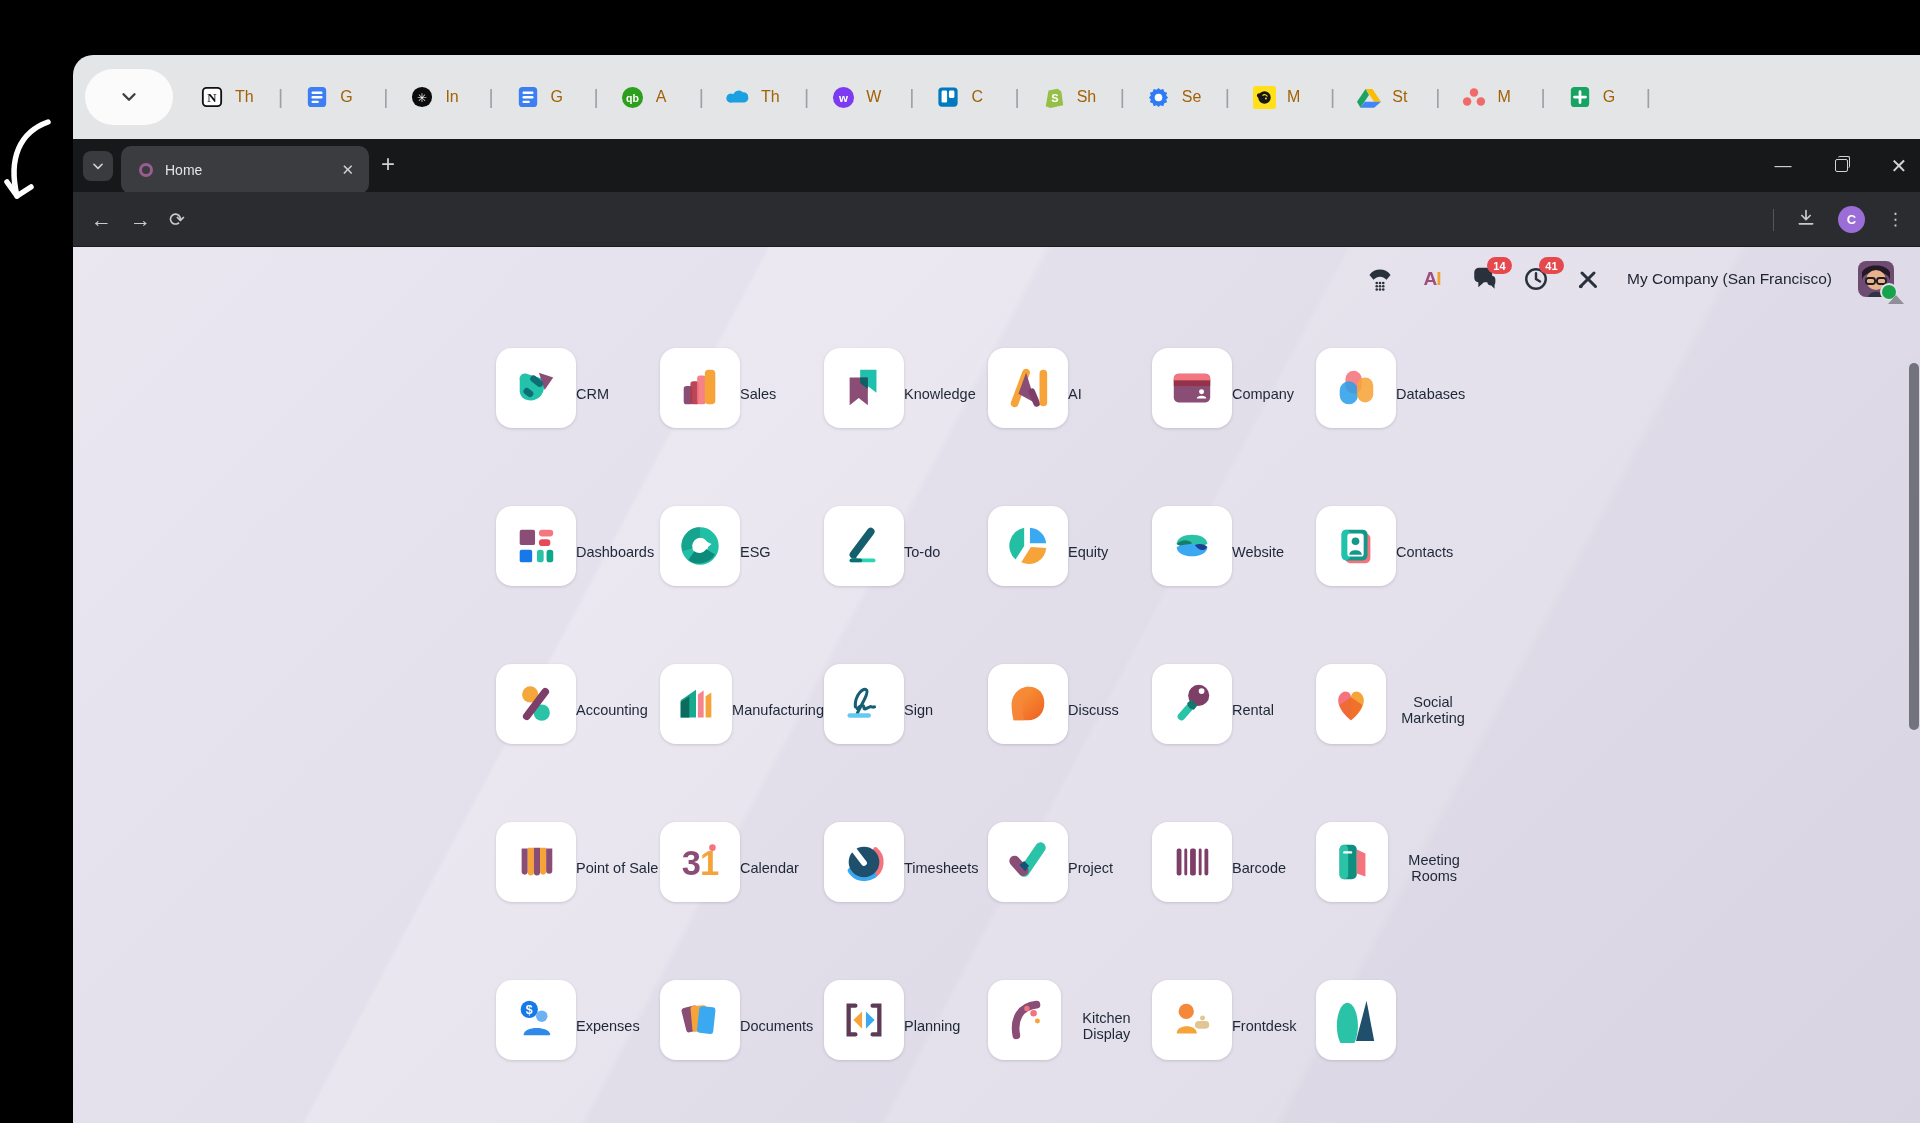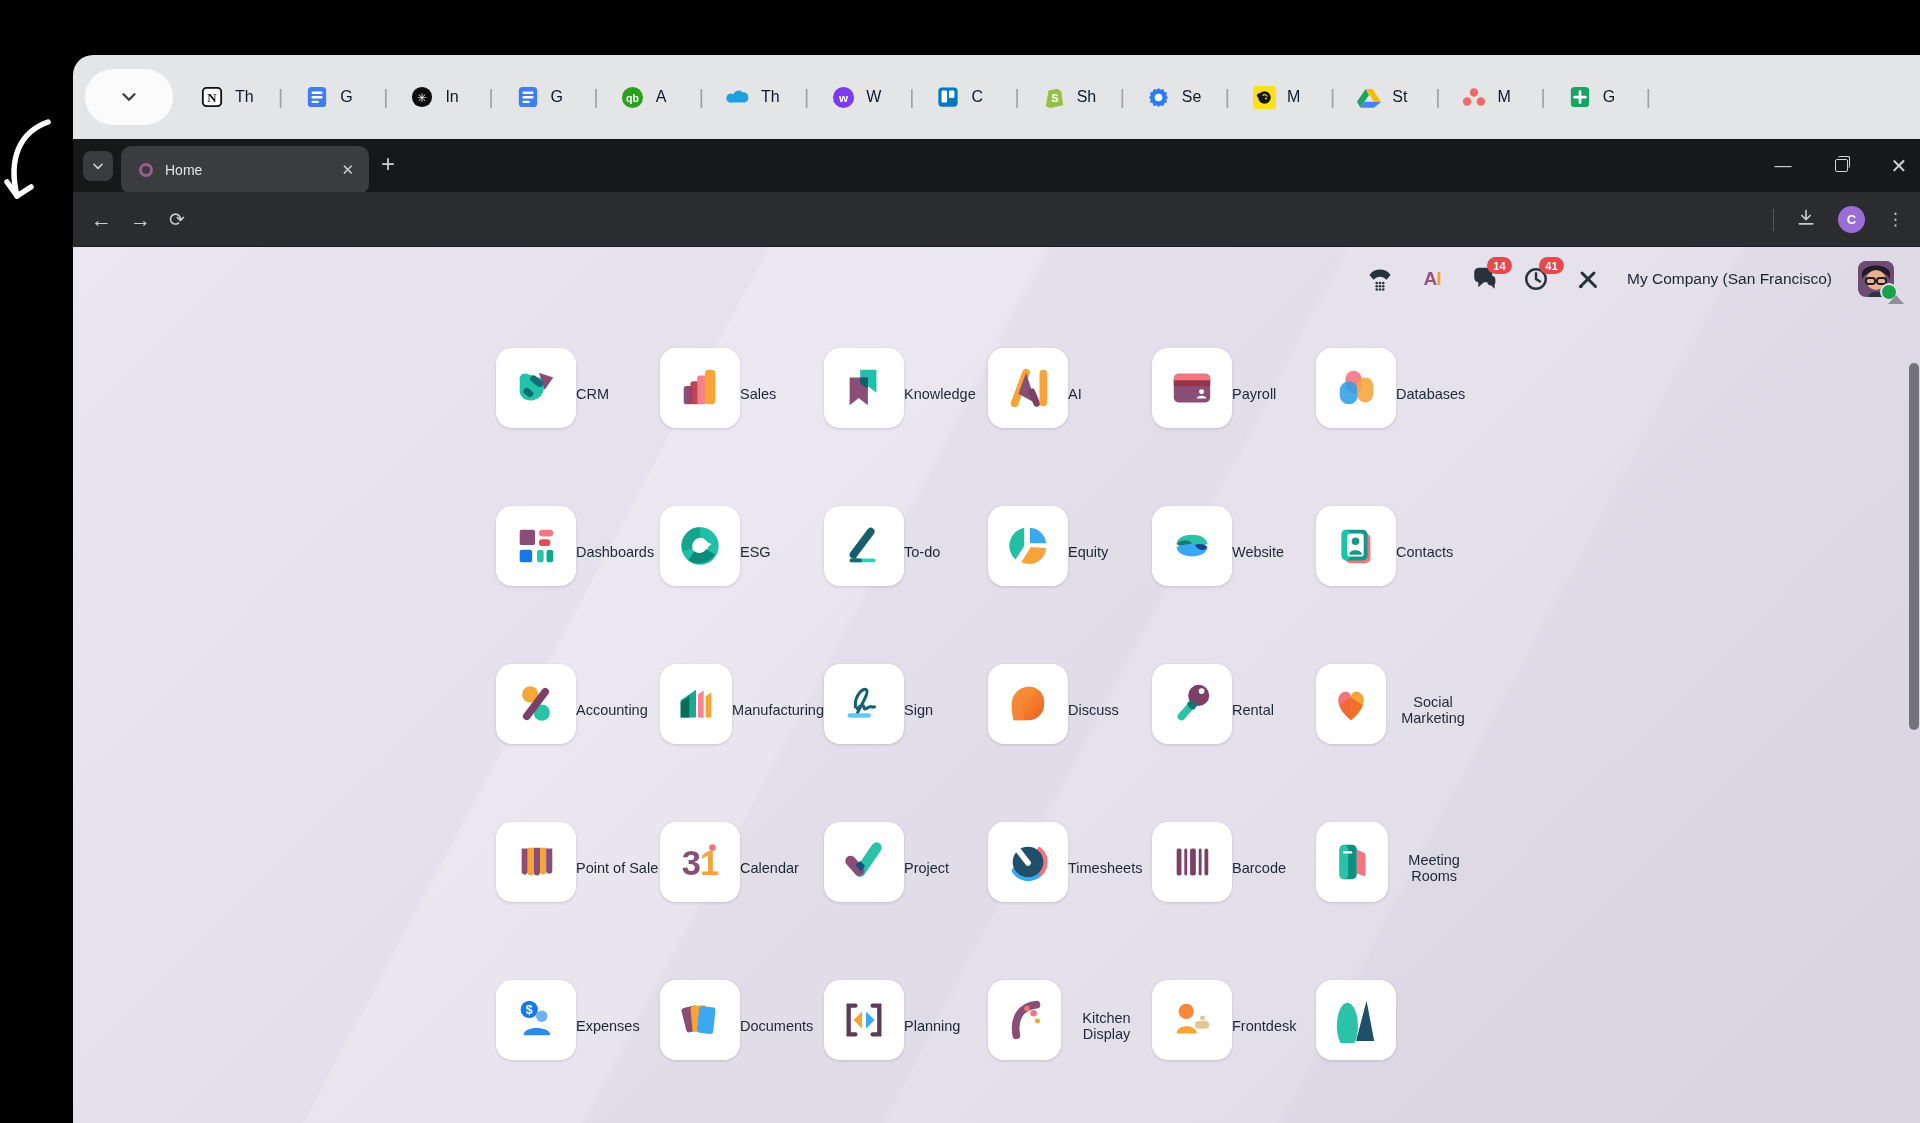--- a/index.html
+++ b/index.html
@@ -14,21 +14,21 @@
 
   
   #bookmarks-bar{left:0;top:0;width:1847px;height:84px;background:#e4e5e7;border-top-left-radius:20px;
     display:flex;align-items:center;overflow:hidden;}
   #bm-chevron{margin-left:12px;width:88px;height:56px;border-radius:28px;background:#fbfbfc;
     display:flex;align-items:center;justify-content:center;flex:0 0 auto;}
   #bm-chevron svg{width:22px;height:22px;}
   #bookmarks-list{display:flex;align-items:center;margin-left:26px;white-space:nowrap;}
   .bm-item{display:flex;align-items:center;}
   .bm-fav{width:26px;height:26px;display:flex;align-items:center;justify-content:center;flex:0 0 auto;}
-  .bm-label{margin-left:10px;font-size:16px;color:#0f172a;min-width:22px;}
+  .bm-label{margin-left:10px;font-size:16px;color:#a16207;min-width:22px;}
   .bm-sep{color:#9da0a5;font-size:20px;margin:0 21px;font-weight:300;}
 
   
   #tabstrip{left:0;top:84px;width:1847px;height:53px;background:#17181a;}
   #tab-search{left:10px;top:12px;width:30px;height:30px;border-radius:8px;background:#3a3b3f;
     display:flex;align-items:center;justify-content:center;}
   #active-tab{left:48px;top:7px;width:248px;height:48px;border-radius:10px;background:#3b3c40;
     display:flex;align-items:center;padding:0 10px;box-sizing:border-box;}
   .tab-favicon{width:14px;height:14px;border-radius:50%;border:3px solid #9b5d8f;box-sizing:border-box;margin-left:8px;}
   #tab-title{color:#e4e4e6;font-size:14px;margin-left:12px;flex:1;}
@@ -406,21 +406,21 @@
         <div class="app-cell">
           <div class="app-tile">
             <svg viewBox="0 0 48 48">
               <rect x="5" y="9" width="38" height="30" rx="5" fill="#8a4d75"></rect>
               <path d="M5 14 a5 5 0 0 1 5-5 h28 a5 5 0 0 1 5 5 v3 H5 Z" fill="#f4777f"></path>
               <rect x="5" y="16" width="38" height="6" fill="#93324a"></rect>
               <circle cx="34" cy="28" r="2.6" fill="#fff"></circle>
               <path d="M29 35 c0-4 10-4 10 0 z" fill="#fff"></path>
             </svg>
           </div>
-          <div class="app-label">Payroll</div>
+          <div class="app-label">Company</div>
         </div>
         <div class="app-cell">
           <div class="app-tile">
             <svg viewBox="0 0 48 48">
               <rect x="13" y="6" width="17" height="24" rx="8.5" fill="#f4737c" opacity=".88"></rect>
               <rect x="7" y="17" width="19" height="24" rx="9.5" fill="#2f9fe8" opacity=".88"></rect>
               <rect x="25" y="13" width="17" height="26" rx="8.5" fill="#f6a43a" opacity=".88"></rect>
             </svg>
           </div>
           <div class="app-label">Databases</div>
@@ -580,37 +580,37 @@
               <text x="15" y="38" font-size="36" font-weight="bold" text-anchor="middle" fill="#8a4d75" font-family="Liberation Sans,sans-serif">3</text>
               <text x="34" y="38" font-size="36" font-weight="bold" text-anchor="middle" fill="#f6a43a" font-family="Liberation Sans,sans-serif">1</text>
               <circle cx="37" cy="9" r="3.4" fill="#f4737c"></circle>
             </svg>
           </div>
           <div class="app-label">Calendar</div>
         </div>
         <div class="app-cell">
           <div class="app-tile">
             <svg viewBox="0 0 48 48">
-              <path d="M20 34 L37 9" stroke="#2bc3a7" stroke-width="11" stroke-linecap="round"></path>
-              <path d="M10 23 L19 33" stroke="#8a4d75" stroke-width="11" stroke-linecap="round"></path>
-              <path d="M15 27 L21 34 L25 28 L20 23 Z" fill="#14527a"></path>
-            </svg>
-          </div>
-          <div class="app-label">Project</div>
-        </div>
-        <div class="app-cell">
-          <div class="app-tile">
-            <svg viewBox="0 0 48 48">
               <path d="M36 11 A17 17 0 0 1 33 39" stroke="#f4737c" stroke-width="5" fill="none" stroke-linecap="round"></path>
               <path d="M10 33 A17 17 0 0 0 34 38" stroke="#3aa9f2" stroke-width="6" fill="none" stroke-linecap="round"></path>
               <circle cx="24" cy="24" r="16" fill="#1f4f6b"></circle>
               <path d="M24 25 L14 12" stroke="#fff" stroke-width="6" stroke-linecap="round"></path>
             </svg>
           </div>
           <div class="app-label">Timesheets</div>
+        </div>
+        <div class="app-cell">
+          <div class="app-tile">
+            <svg viewBox="0 0 48 48">
+              <path d="M20 34 L37 9" stroke="#2bc3a7" stroke-width="11" stroke-linecap="round"></path>
+              <path d="M10 23 L19 33" stroke="#8a4d75" stroke-width="11" stroke-linecap="round"></path>
+              <path d="M15 27 L21 34 L25 28 L20 23 Z" fill="#14527a"></path>
+            </svg>
+          </div>
+          <div class="app-label">Project</div>
         </div>
         <div class="app-cell">
           <div class="app-tile">
             <svg viewBox="0 0 48 48">
               <g fill="#7d3f68">
                 <rect x="8" y="10" width="5" height="28" rx="2"></rect>
                 <rect x="16" y="10" width="3" height="28" rx="1.5"></rect>
                 <rect x="22" y="10" width="6" height="28" rx="2"></rect>
                 <rect x="31" y="10" width="3" height="28" rx="1.5"></rect>
                 <rect x="37" y="10" width="4" height="28" rx="2"></rect>

